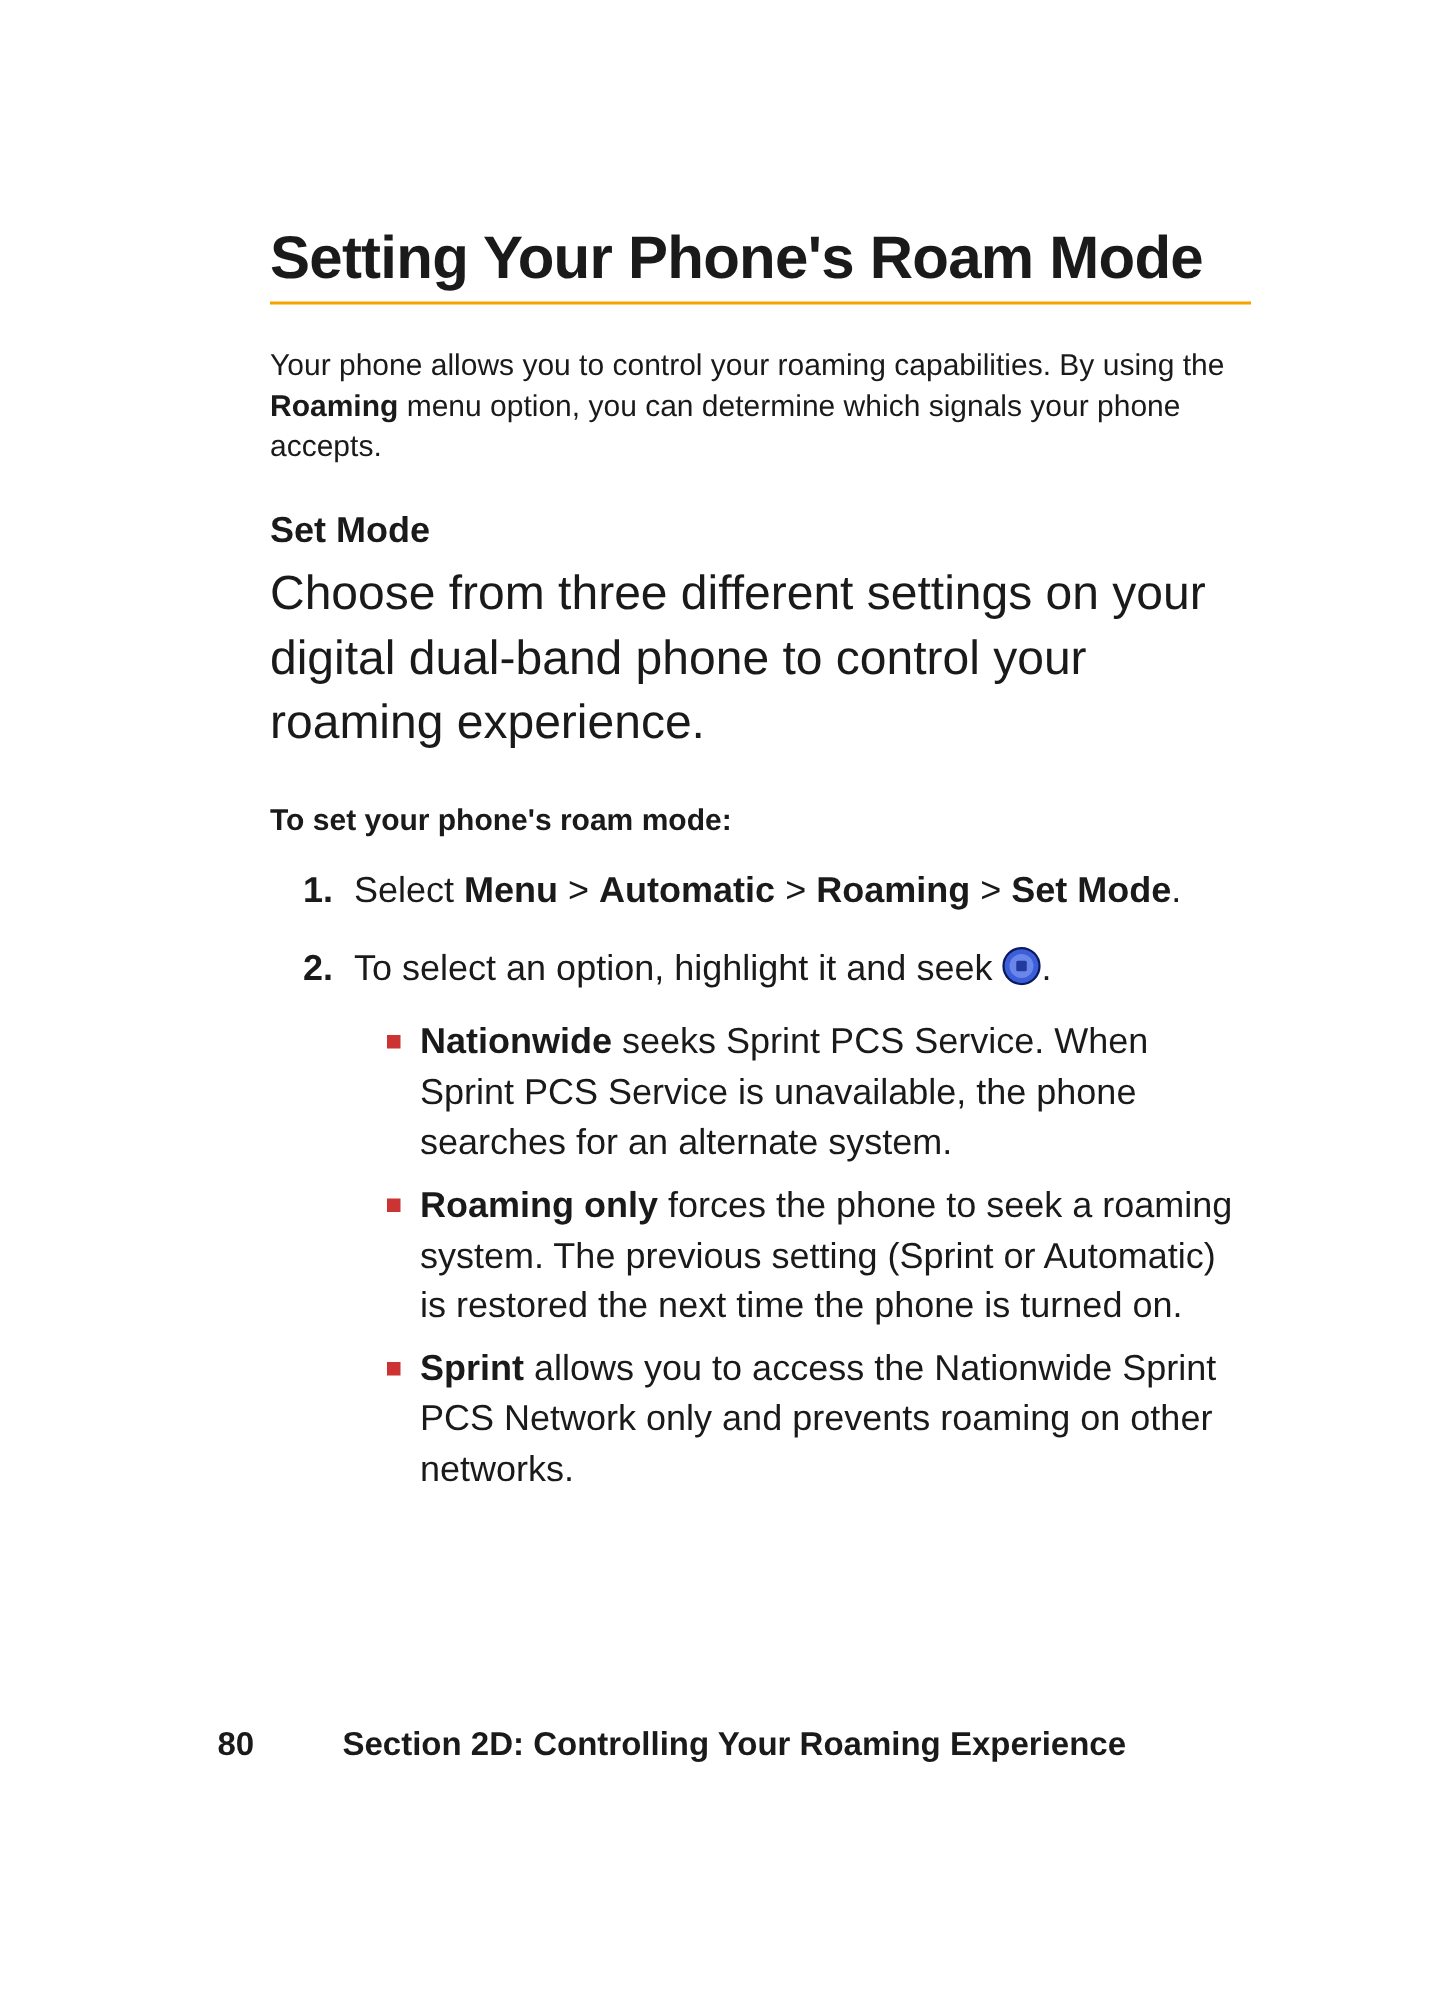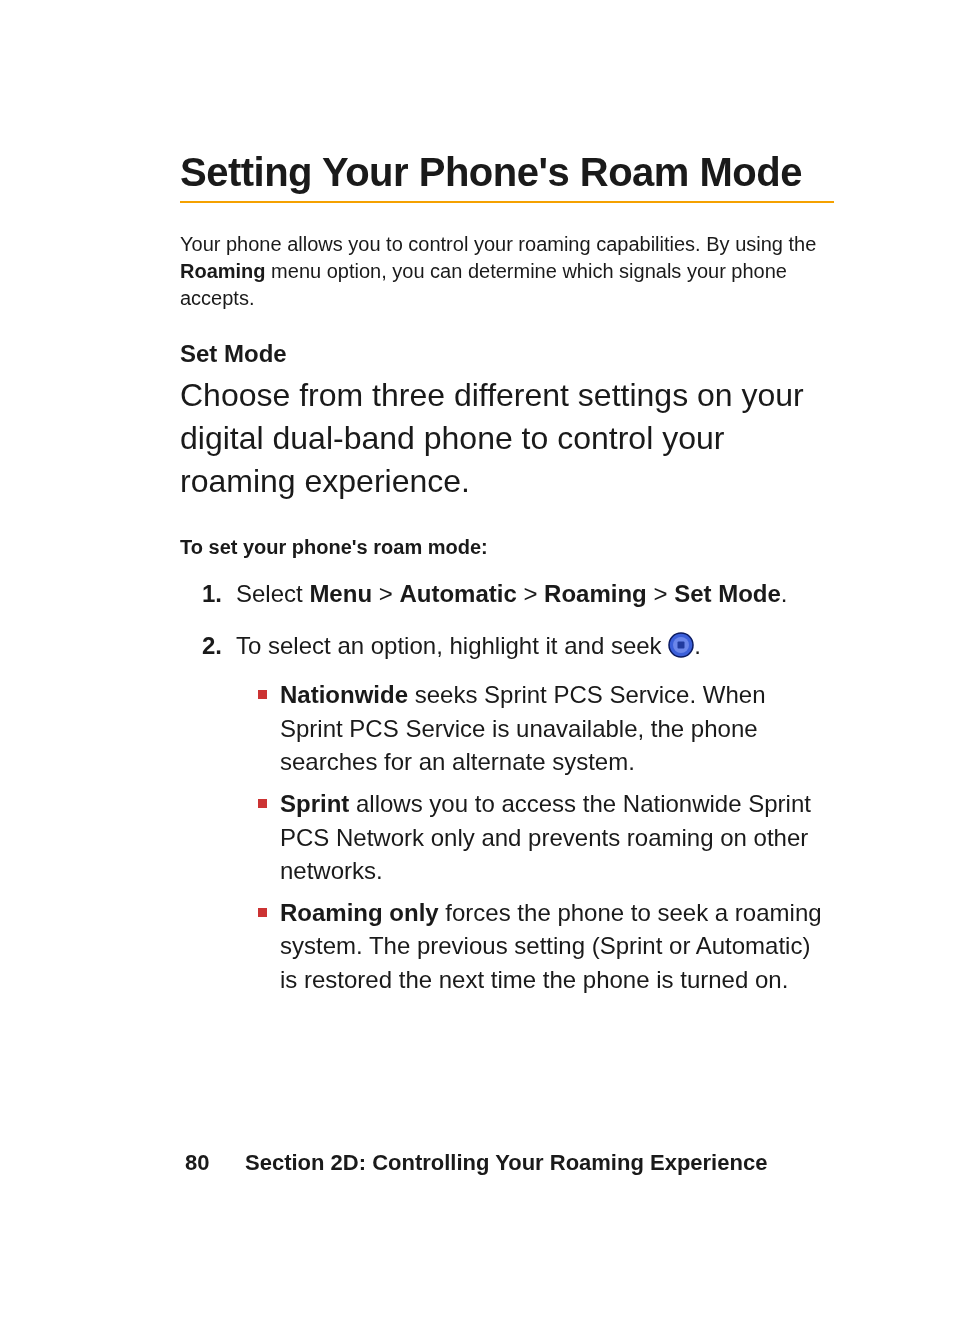--- a/index.html
+++ b/index.html
@@ -98,22 +98,22 @@
     left: 0;
     right: 0;
     bottom: 160px;
     display: flex;
     justify-content: space-between;
     align-items: baseline;
     padding: 0 120px 0 145px;
     font-size: 22px;
     font-weight: 700;
   }
-  .footer .pg { min-width: 60px; margin-left: 40px; }
-  .footer .sect { flex: 1; }
+  .footer .pg { min-width: 60px; }
+  .footer .sect { flex: 1; text-align: center; }
 </style>
 </head>
 <body>
 
 <div class="page">
 
   <h1 class="title">Setting Your Phone's Roam Mode</h1>
 
   <p class="intro">
     <span>Your phone allows you to control your roaming capabilities. By using the </span><b>Roaming</b><span> menu option, you can determine which signals your phone accepts.</span>
@@ -140,24 +140,24 @@
             <circle cx="13" cy="13" r="8" fill="#6b86ea"></circle>
             <rect x="9.5" y="9.5" width="7" height="7" rx="1" fill="#203a9e"></rect>
           </svg>
         </span><span>.</span>
 
         <ul class="sub">
           <li>
             <b>Nationwide</b><span> seeks Sprint PCS Service. When Sprint PCS Service is unavailable, the phone searches for an alternate system.</span>
           </li>
           <li>
-            <b>Sprint</b><span> allows you to access the Nationwide Sprint PCS Network only and prevents roaming on other networks.</span>
+            <b>Roaming only</b><span> forces the phone to seek a roaming system. The previous setting (Sprint or Automatic) is restored the next time the phone is turned on.</span>
           </li>
           <li>
-            <b>Roaming only</b><span> forces the phone to seek a roaming system. The previous setting (Sprint or Automatic) is restored the next time the phone is turned on.</span>
+            <b>Sprint</b><span> allows you to access the Nationwide Sprint PCS Network only and prevents roaming on other networks.</span>
           </li>
         </ul>
       </span>
     </li>
   </ol>
 
   <div class="footer">
     <span class="pg">80</span>
     <span class="sect">Section 2D: Controlling Your Roaming Experience</span>
     <span style="min-width:60px"></span>

